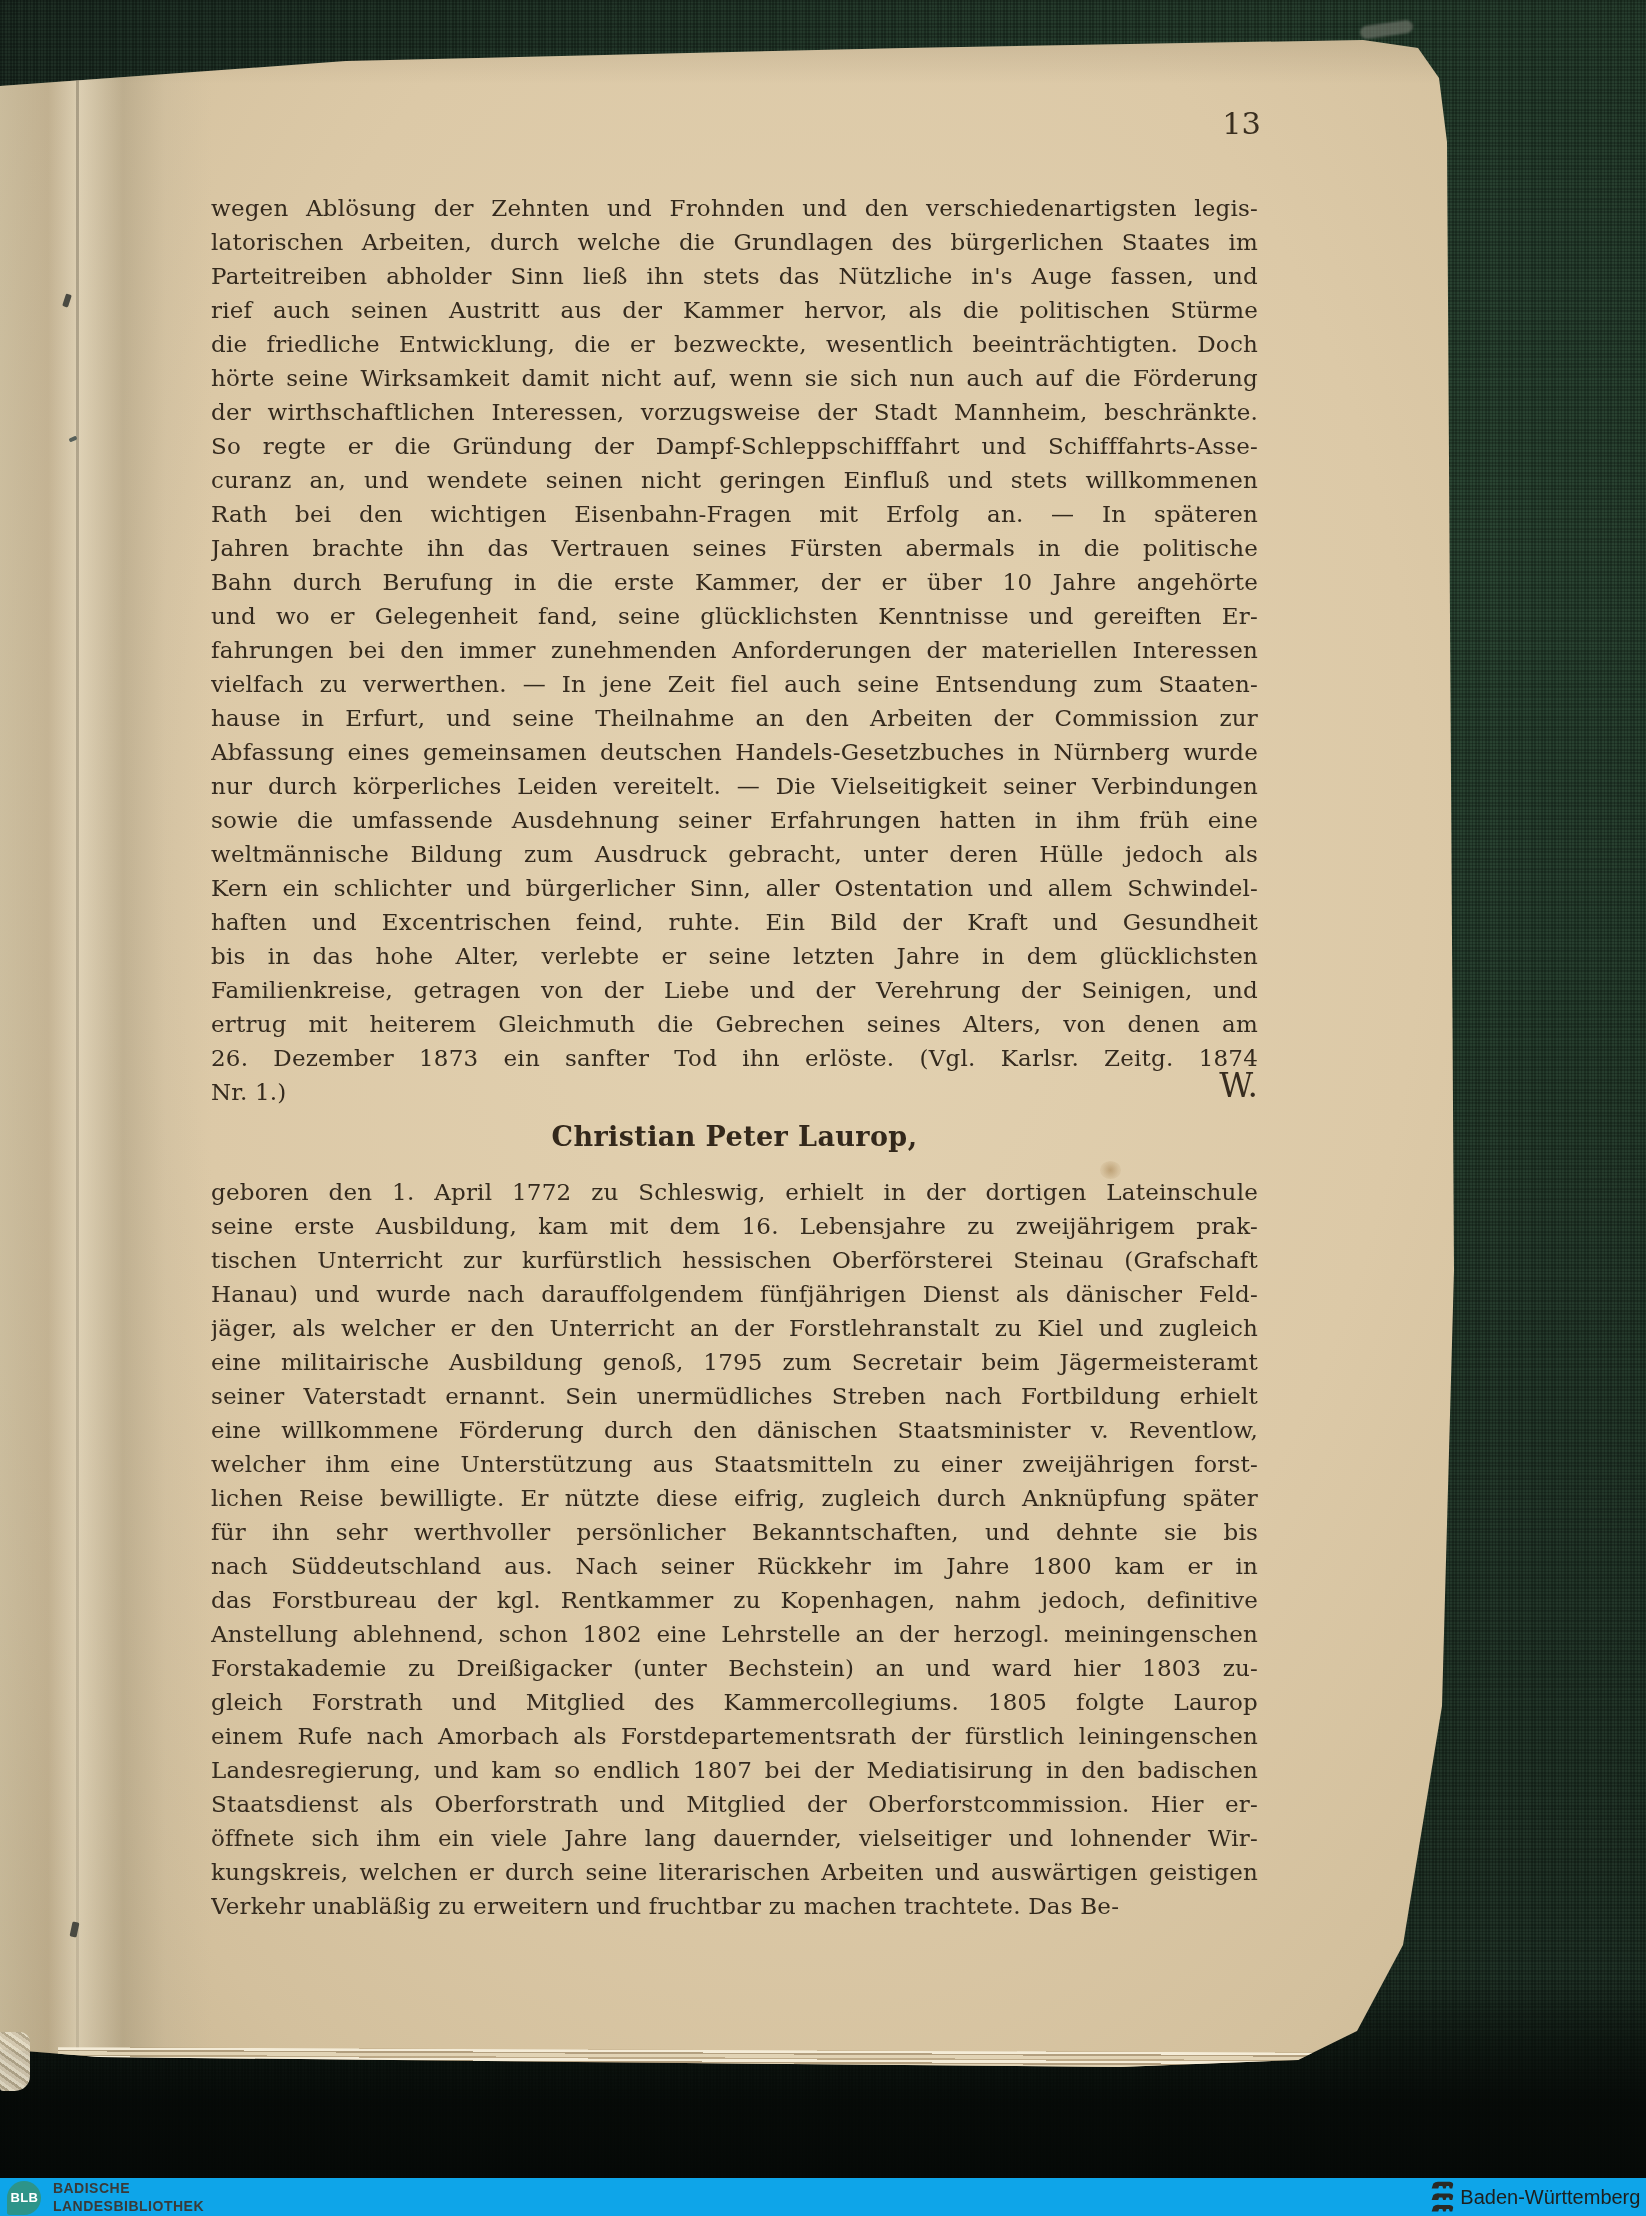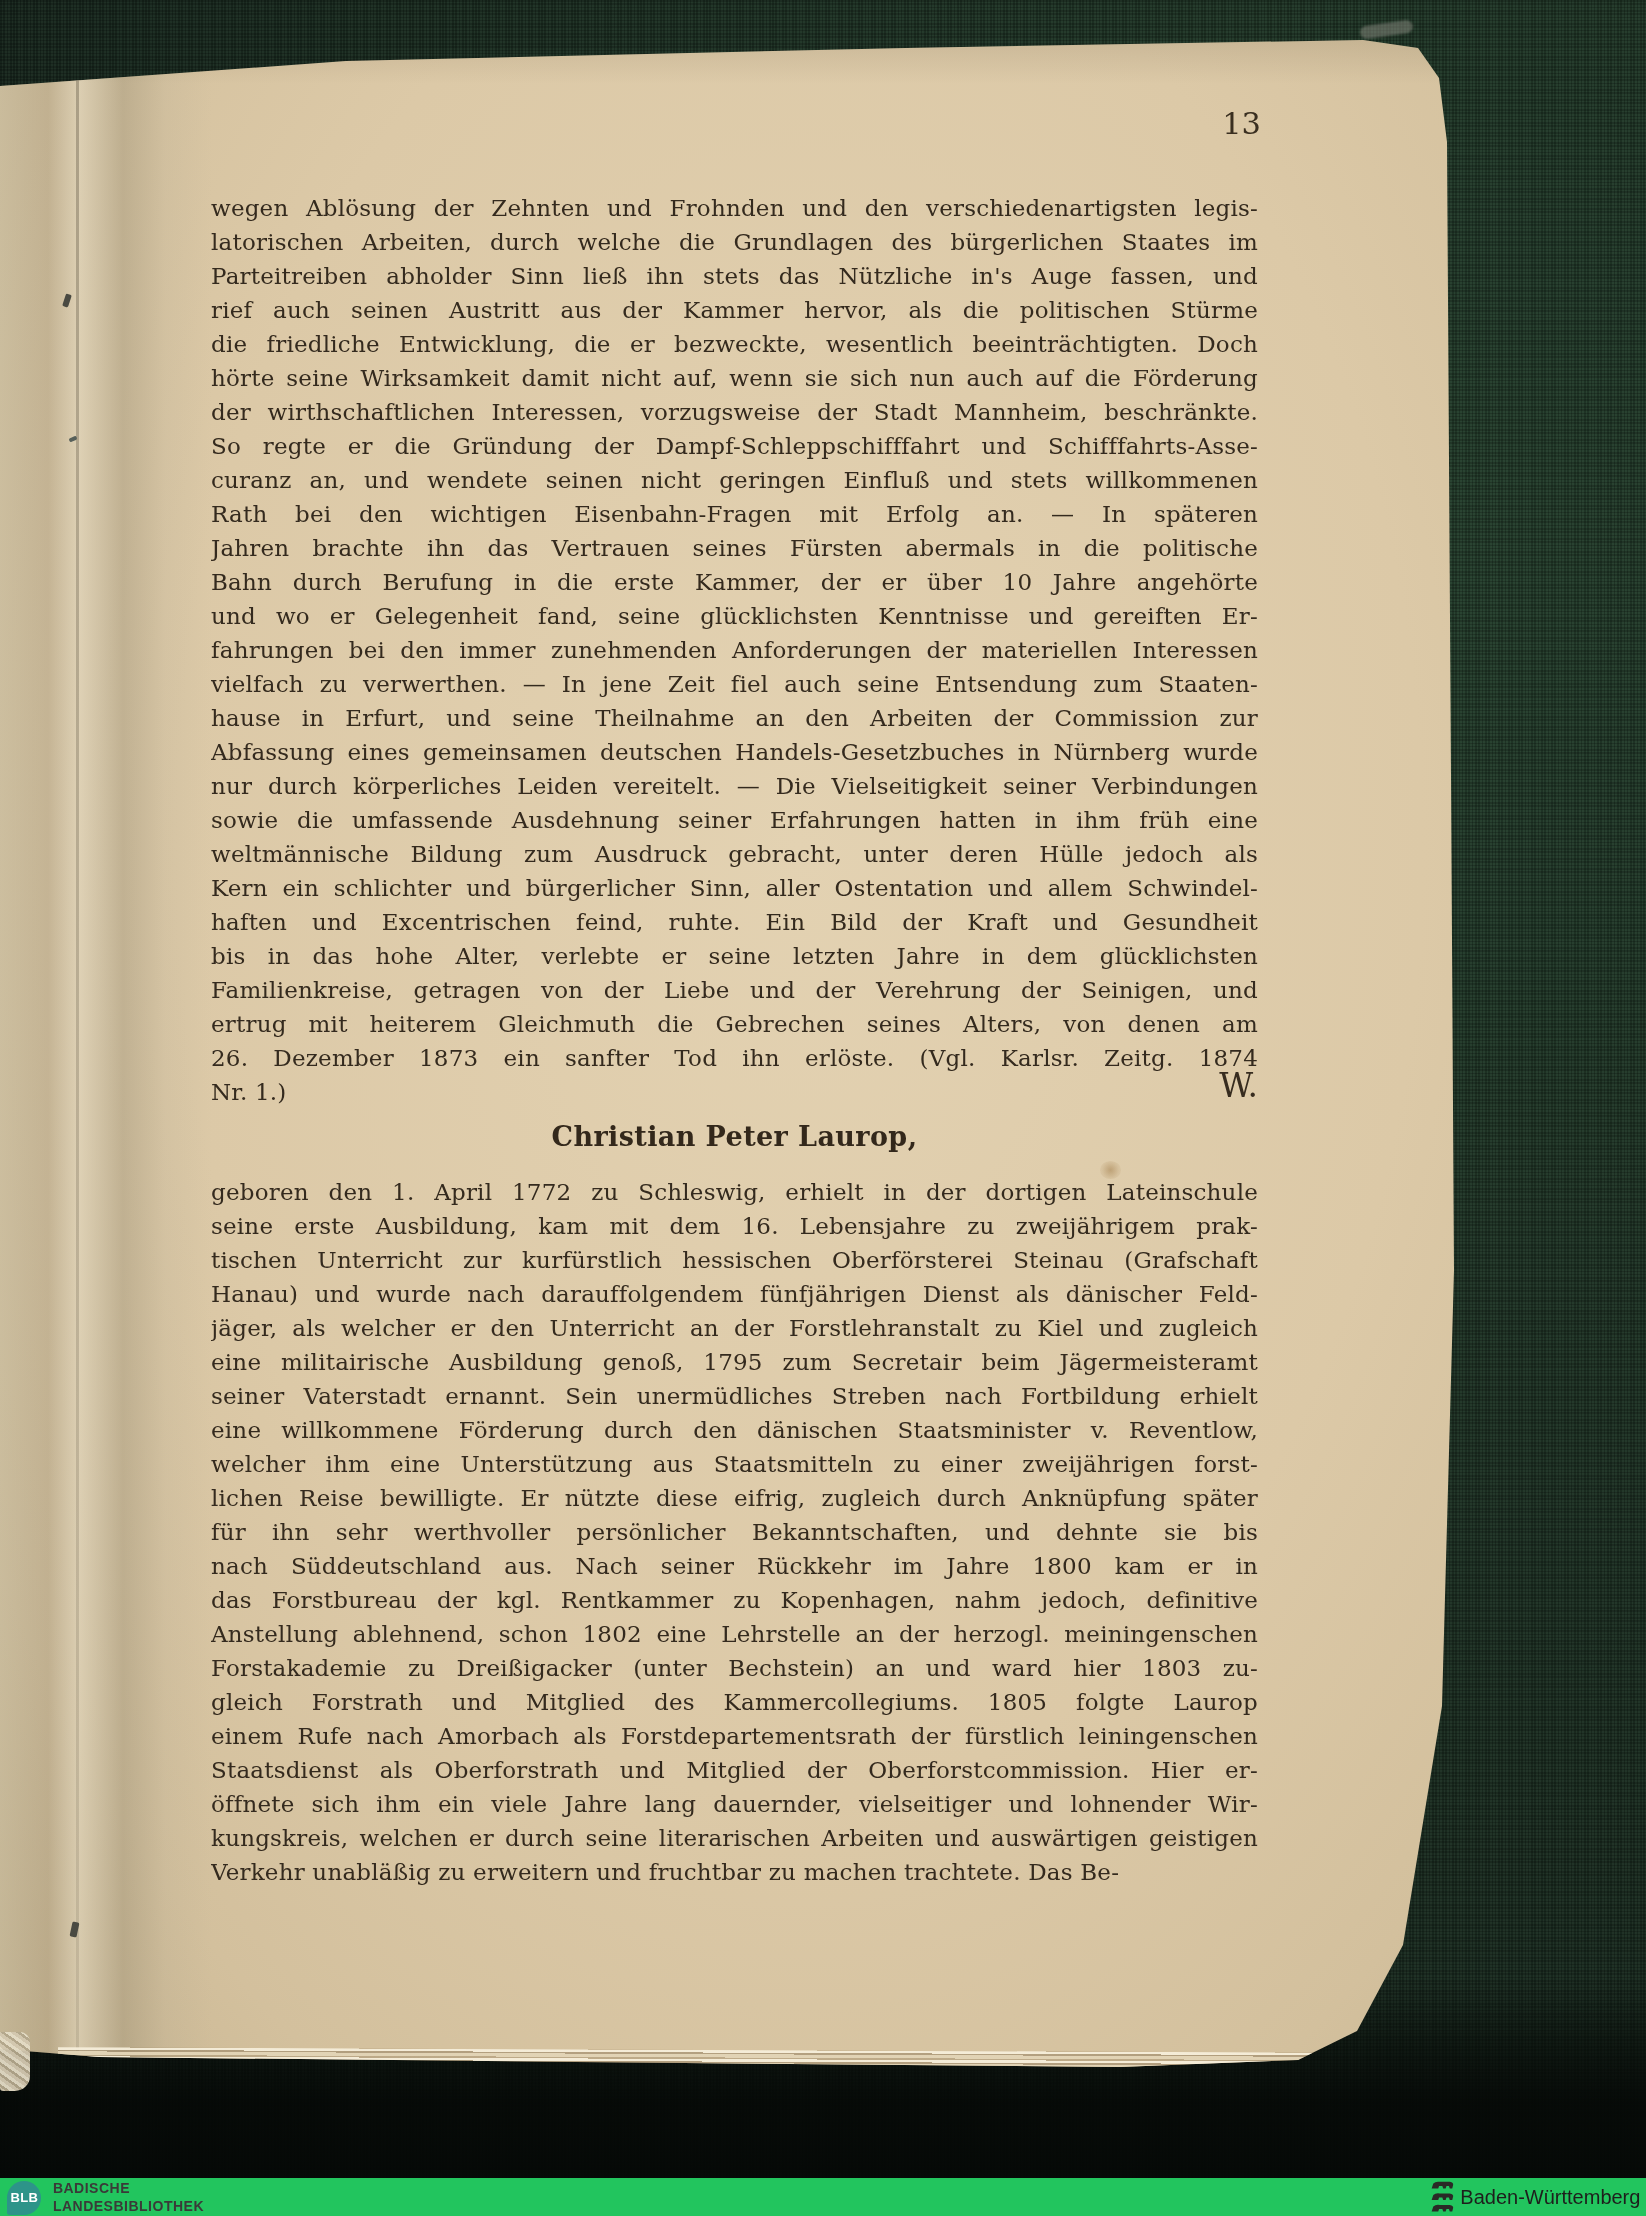--- a/index.html
+++ b/index.html
@@ -83,21 +83,21 @@
   .sig-row{height:0;text-align:right;}
   .sig{position:relative;top:-43px;font-size:33px;color:#372c1f;}
   .heading{
     margin:11.5px 0 23px 0;text-align:center;
     font-size:27px;font-weight:700;color:#33281b;letter-spacing:0.4px;
   }
 
   
   .footer{
     position:absolute;left:0;top:2178px;width:1647px;height:39px;
-    background:#22c55e;display:flex;align-items:center;justify-content:space-between;
+    background:#0ea5e9;display:flex;align-items:center;justify-content:space-between;
     font-family:"Liberation Sans", sans-serif;
   }
   .footer-left{display:flex;align-items:center;gap:11.5px;padding-left:7.4px;}
   .blb-badge{
     width:34px;height:34px;border-radius:50% 50% 50% 8%;
     background:#2d9489;display:flex;align-items:center;justify-content:center;
     color:#ffffff;font-weight:700;font-size:13px;letter-spacing:0.4px;
   }
   .library-name{color:#3a3a38;font-weight:700;font-size:14px;line-height:1.22;letter-spacing:0.5px;}
   .footer-right{display:flex;align-items:center;gap:2px;padding-right:6.6px;}
@@ -165,20 +165,21 @@
         <div class="line">eine willkommene Förderung durch den dänischen Staatsminister v. Reventlow,</div>
         <div class="line">welcher ihm eine Unterstützung aus Staatsmitteln zu einer zweijährigen forst-</div>
         <div class="line">lichen Reise bewilligte. Er nützte diese eifrig, zugleich durch Anknüpfung später</div>
         <div class="line">für ihn sehr werthvoller persönlicher Bekanntschaften, und dehnte sie bis</div>
         <div class="line">nach Süddeutschland aus. Nach seiner Rückkehr im Jahre 1800 kam er in</div>
         <div class="line">das Forstbureau der kgl. Rentkammer zu Kopenhagen, nahm jedoch, definitive</div>
         <div class="line">Anstellung ablehnend, schon 1802 eine Lehrstelle an der herzogl. meiningenschen</div>
         <div class="line">Forstakademie zu Dreißigacker (unter Bechstein) an und ward hier 1803 zu-</div>
         <div class="line">gleich Forstrath und Mitglied des Kammercollegiums. 1805 folgte Laurop</div>
         <div class="line">einem Rufe nach Amorbach als Forstdepartementsrath der fürstlich leiningenschen</div>
+        <div class="line">Landesregierung, und kam so endlich 1807 bei der Mediatisirung in den badischen</div>
         <div class="line">Staatsdienst als Oberforstrath und Mitglied der Oberforstcommission. Hier er-</div>
         <div class="line">öffnete sich ihm ein viele Jahre lang dauernder, vielseitiger und lohnender Wir-</div>
         <div class="line">kungskreis, welchen er durch seine literarischen Arbeiten und auswärtigen geistigen</div>
         <div class="line last">Verkehr unabläßig zu erweitern und fruchtbar zu machen trachtete. Das Be-</div>
       </div>
   </div>
 
   <div class="sheet-edges"></div>
 </div>
 

